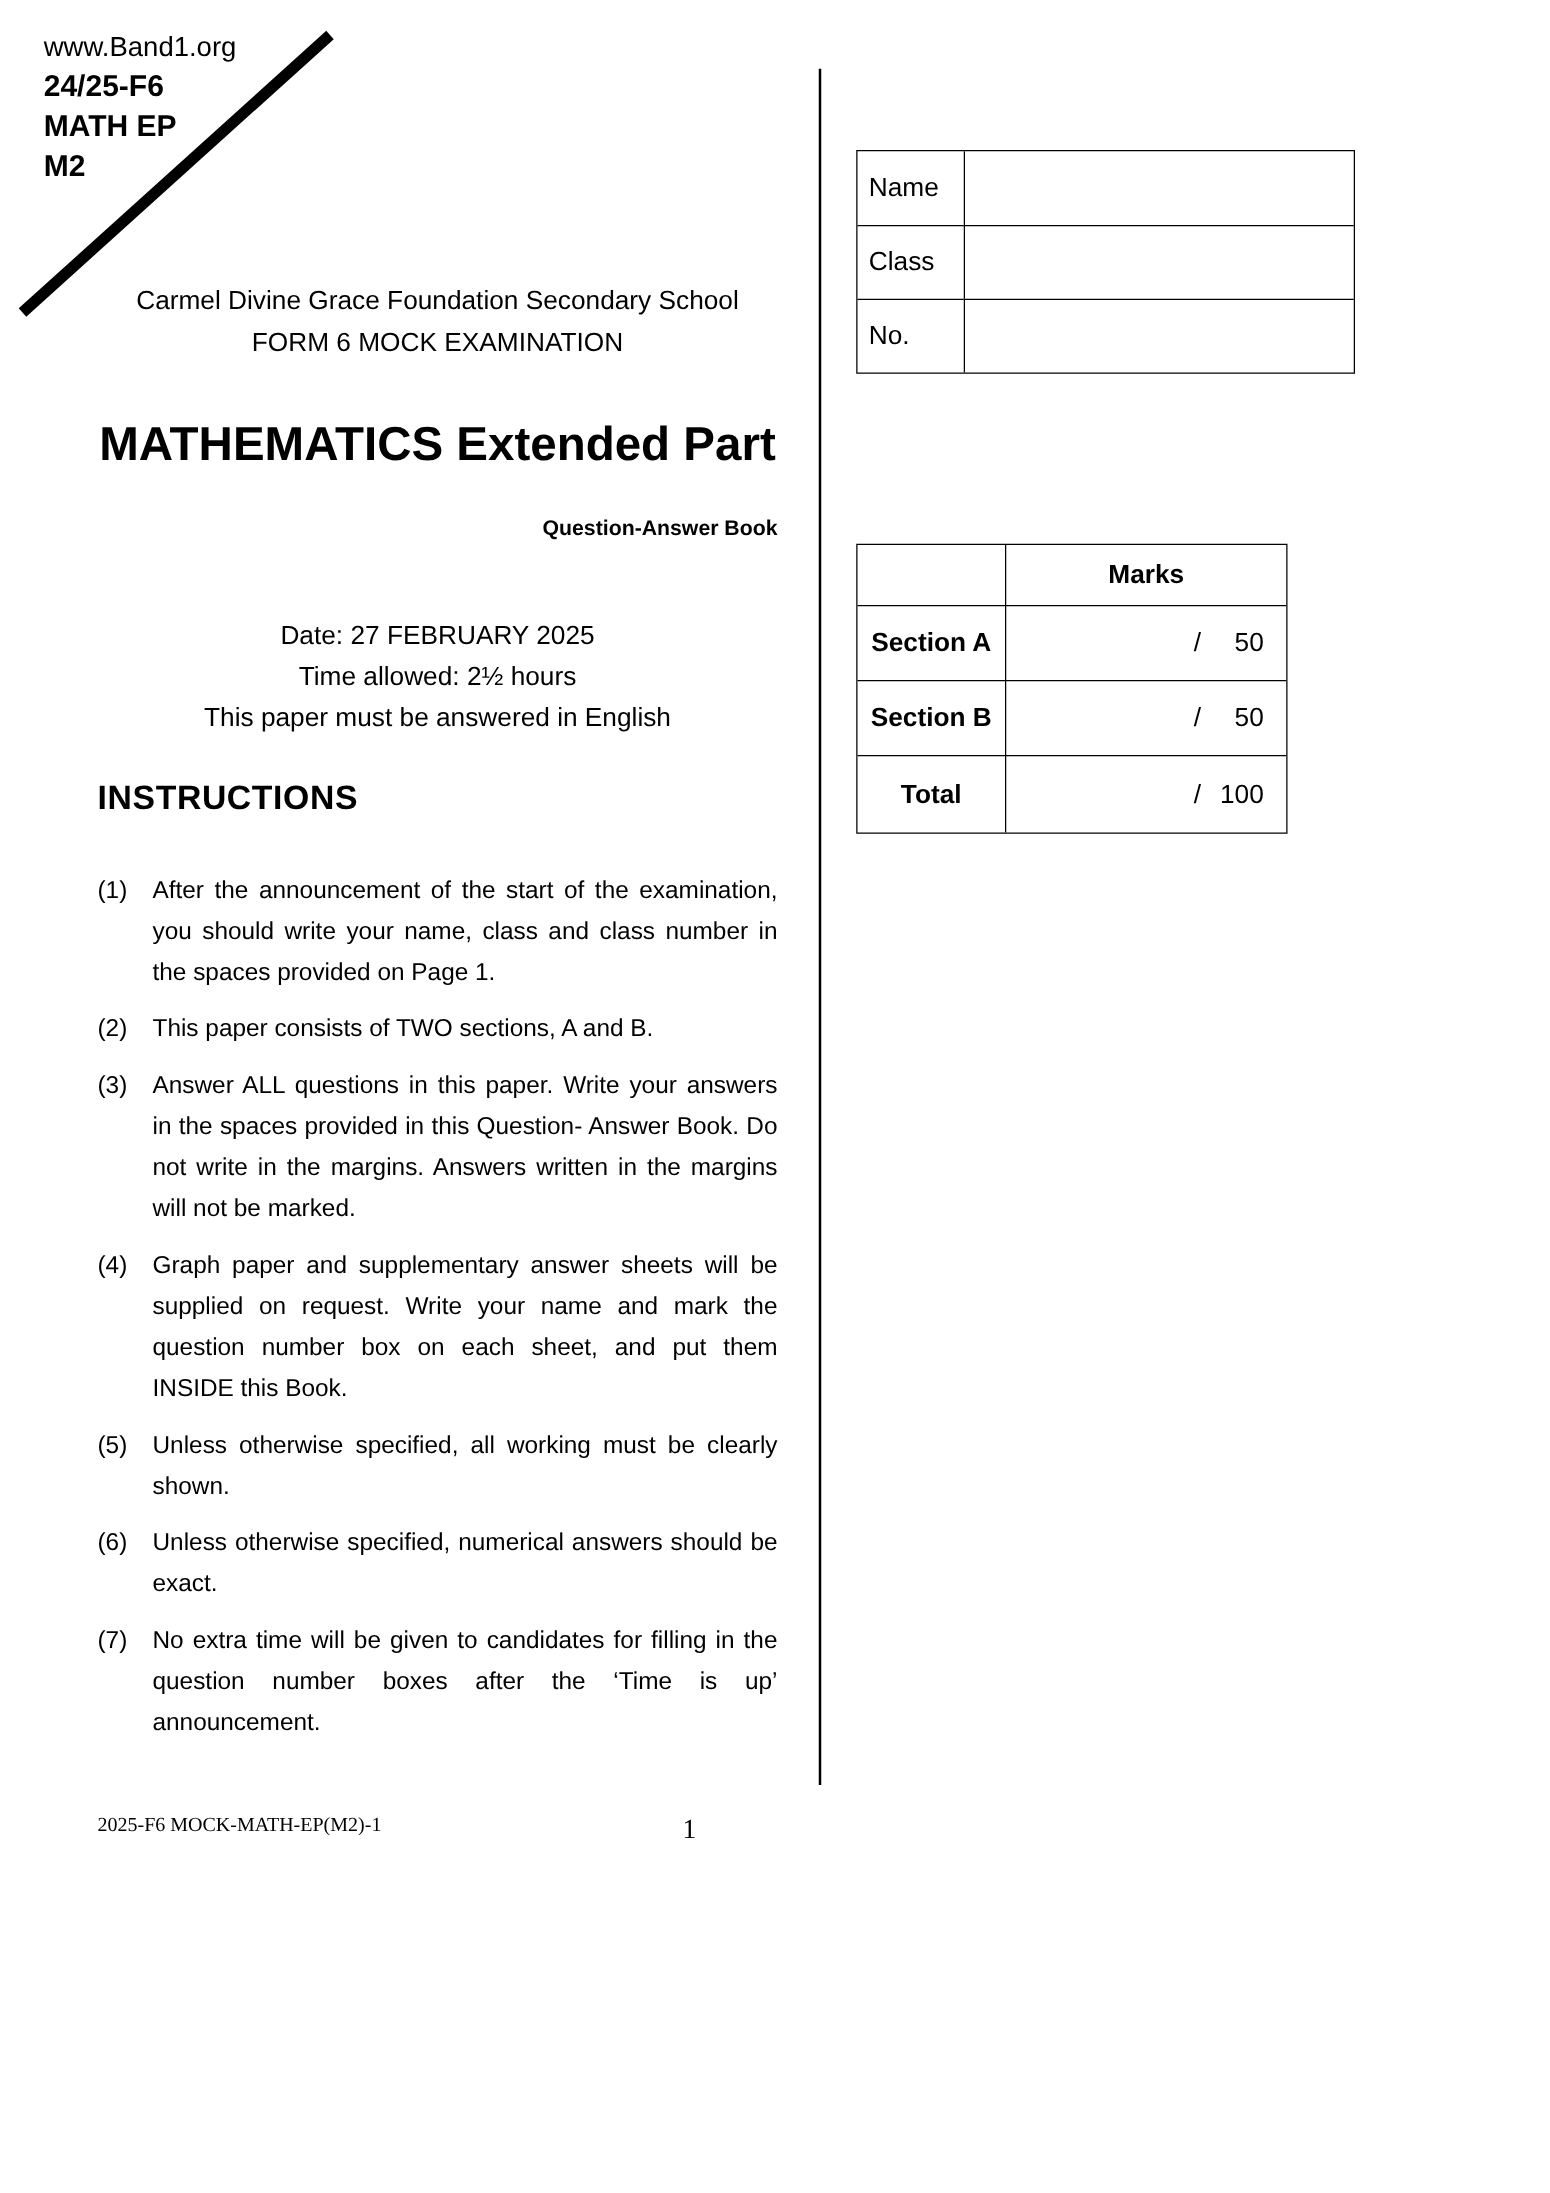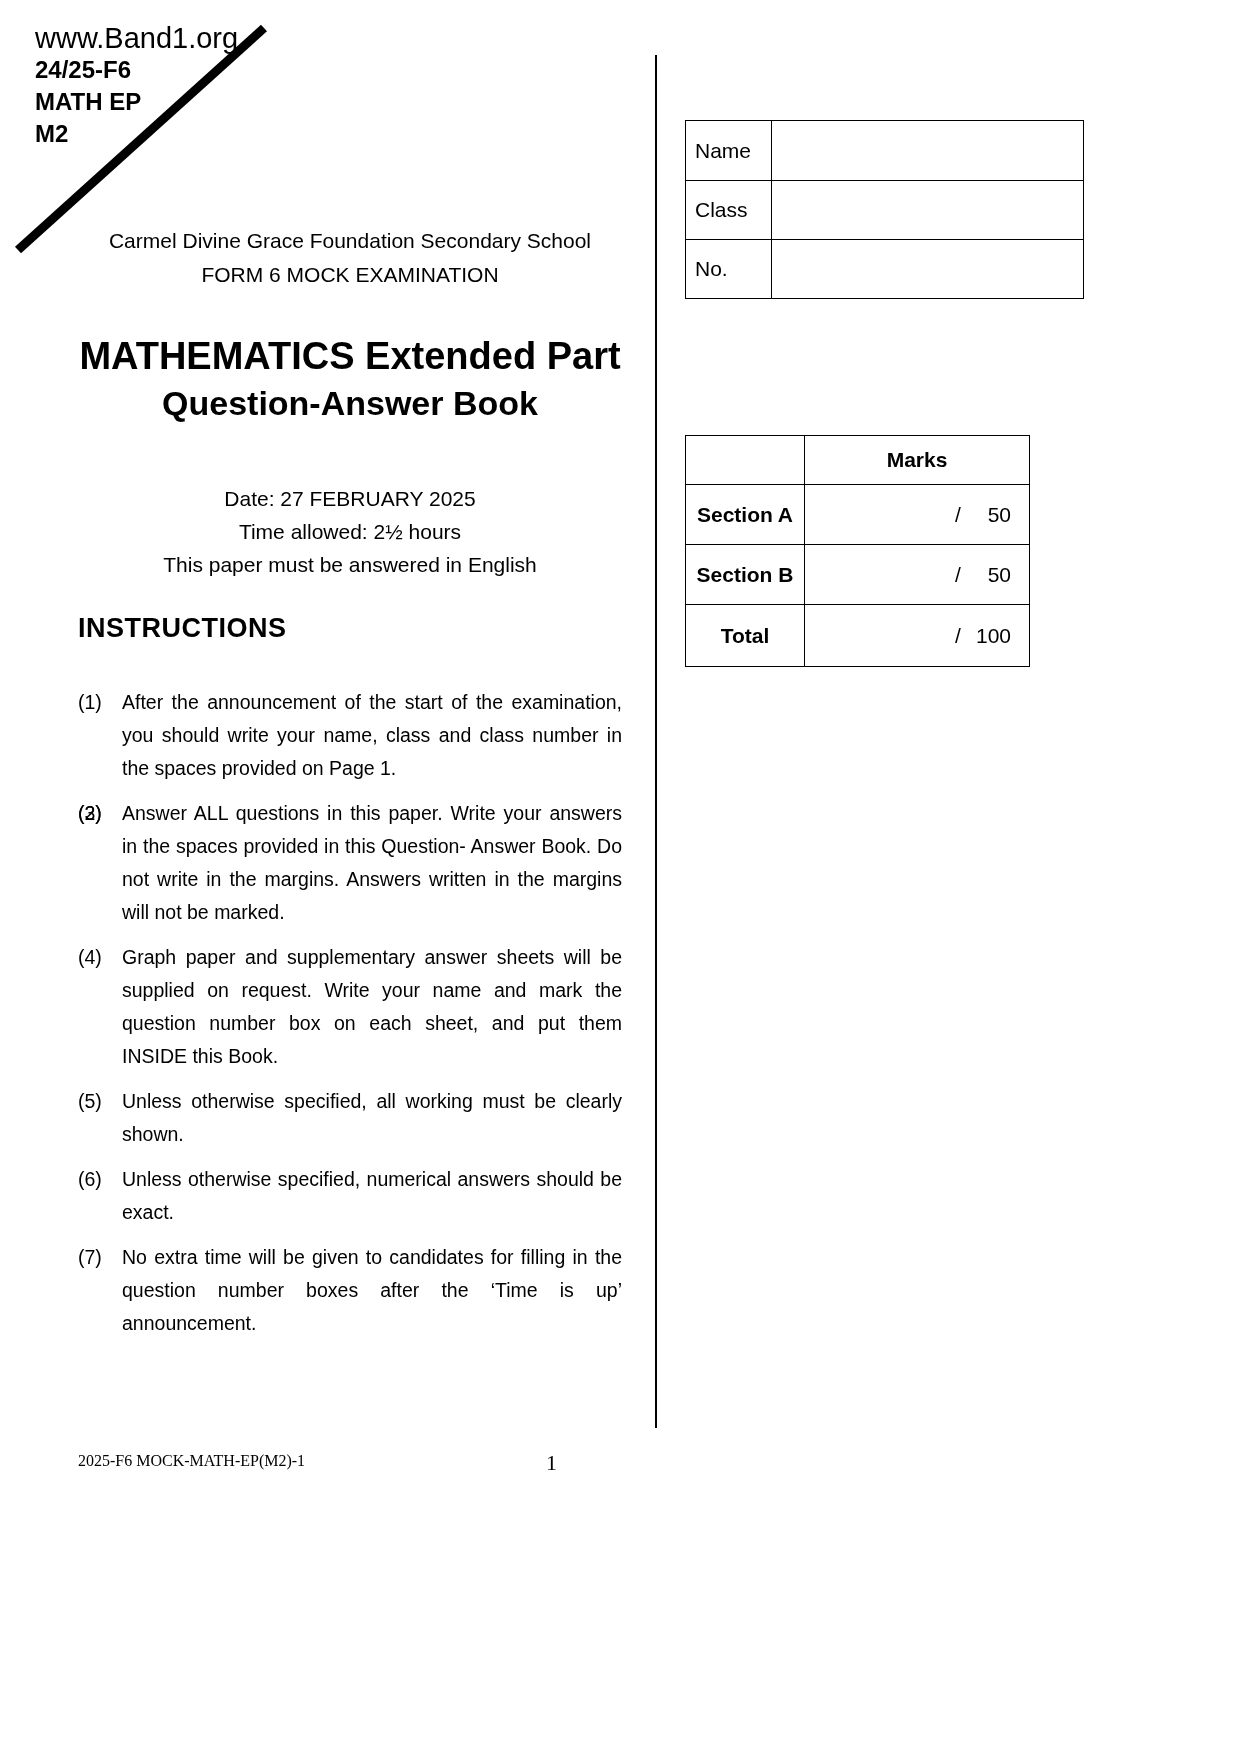--- a/index.html
+++ b/index.html
@@ -11,39 +11,39 @@
     color: #000000;
     font-family: "Liberation Sans", sans-serif;
     overflow: hidden;
   }
 
   
   .corner-block {
     position: absolute; left: 35px; top: 22px;
     line-height: 32px;
   }
-  .corner-site { font-size: 29px; text-align: center; }
+  .corner-site { font-size: 22px; text-align: center; }
   .corner-bold { font-size: 24px; font-weight: bold; }
 
   .diag-svg { position: absolute; left: 0; top: 0; pointer-events: none; }
 
   
   .main-col {
     position: absolute; left: 78px; top: 0;
     width: 544px;
   }
   .school-block {
     margin-top: 224px;
     text-align: center;
     font-size: 21px;
     line-height: 34px;
   }
   .title1 { margin-top: 44px; font-size: 38px; font-weight: bold; text-align: center; line-height: 1.1; }
   .title2 { margin-top: 23px; font-size: 29px; font-weight: bold; text-align: center; line-height: 1.1; }
-  .title3 { margin-top: 7px; font-size: 34px; font-weight: bold; text-align: center; line-height: 1.1; }
+  .title3 { margin-top: 36px; font-size: 17px; font-weight: bold; text-align: right; line-height: 1.1; }
 
   .dates-block {
     margin-top: 60px;
     text-align: center;
     font-size: 21px;
     line-height: 33px;
   }
 
   .instructions-heading {
     margin-top: 32px;
@@ -161,20 +161,21 @@
 
   <div class="instructions-heading">INSTRUCTIONS</div>
 
   <div class="instructions-list">
     <div class="instr-item">
       <span class="instr-num">(1)</span>
       <span>After the announcement of the start of the examination, you should write your name, class and class number in the spaces provided on Page 1.</span>
     </div>
     <div class="instr-item">
       <span class="instr-num">(2)</span>
+      <span>This paper consists of TWO sections, A and B.</span>
     </div>
     <div class="instr-item">
       <span class="instr-num">(3)</span>
       <span>Answer ALL questions in this paper. Write your answers in the spaces provided in this Question- Answer Book. Do not write in the margins. Answers written in the margins will not be marked.</span>
     </div>
     <div class="instr-item">
       <span class="instr-num">(4)</span>
       <span>Graph paper and supplementary answer sheets will be supplied on request. Write your name and mark the question number box on each sheet, and put them INSIDE this Book.</span>
     </div>
     <div class="instr-item">

